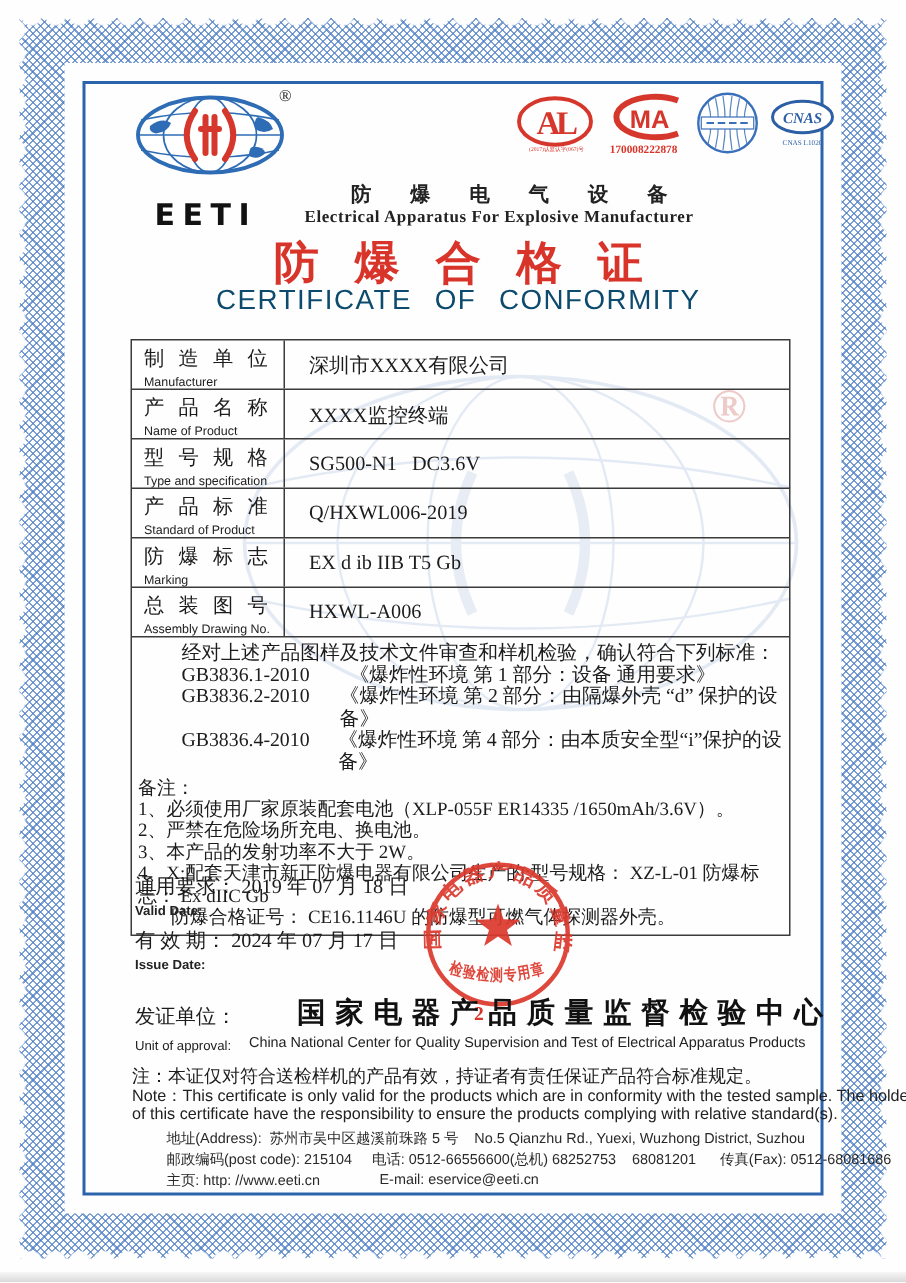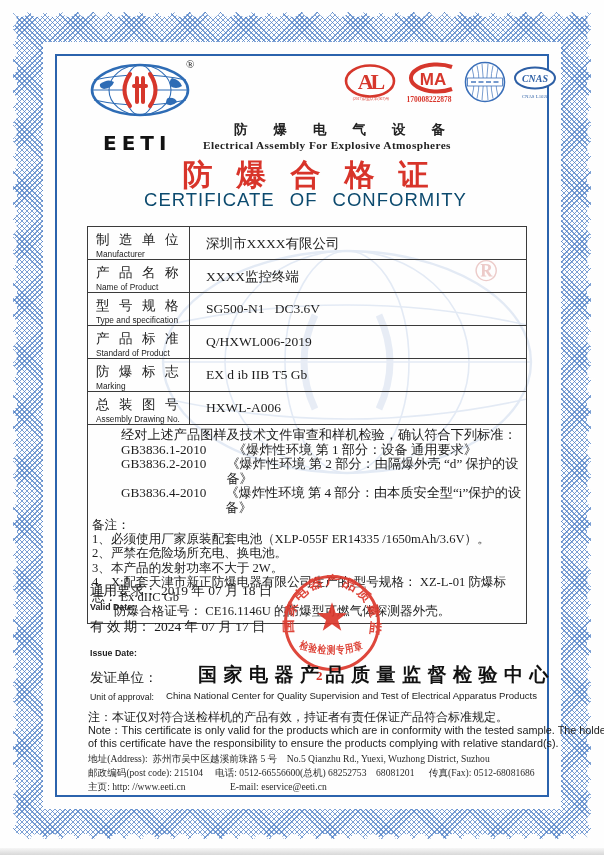--- a/index.html
+++ b/index.html
@@ -53,21 +53,21 @@
   .notes { padding:2px 4px 5px 4px; font-size:12.6px; line-height:14.4px; }
   .note-indent { padding-left:22px; }
 
   
   .d-cn { font-size:13.5px; }
   .d-en { font-family:"Liberation Sans","DejaVu Sans",sans-serif; font-size:8.8px; font-weight:bold; color:#222; }
   .issuer-name { font-size:19px; font-weight:bold; letter-spacing:6.5px; white-space:nowrap; color:#111; }
   .issuer-en { font-family:"Liberation Sans","DejaVu Sans",sans-serif; font-size:9.6px; color:#222; white-space:nowrap; }
   .fn-cn { font-size:12px; }
   .fn-en { font-family:"Liberation Sans","DejaVu Sans",sans-serif; font-size:10.8px; color:#222; white-space:nowrap; }
-  .contact { font-family:Liberation Serif, serif; font-size:9.6px; color:#2a2a2a; white-space:pre; }
+  .contact { font-family:Liberation Sans, sans-serif; font-size:9.6px; color:#2a2a2a; white-space:pre;margin-left:23px; }
 
   .wm-r { font-size:32px; color:rgba(208,122,115,.38); font-weight:bold; }
   .stray2 { color:#d8342a; font-size:13px; font-weight:bold; }
 </style>
 </head>
 <body>
 
 <div class="page">
 
   <div class="gband"></div>
@@ -150,21 +150,21 @@
       </g>
   </svg>
 
   <svg class="abs" style="left:514px; top:66px;" width="42" height="26" viewBox="0 0 42 26">
     <ellipse cx="21" cy="12" rx="20" ry="10.5" fill="#fff" stroke="#2d5fa5" stroke-width="2"></ellipse>
     <text x="21" y="16" text-anchor="middle" font-family="Liberation Serif,serif" font-style="italic" font-weight="bold" font-size="10" fill="#2d5fa5">CNAS</text>
   </svg>
   <div class="abs mark-cap" style="left:506px; top:93px; width:58px; font-size:6px; color:#2d5fa5; transform:scale(.8);">CNAS L1020</div>
 
   <div class="abs cn-sub" style="left:234px; top:121px;">防爆电气设备</div>
-  <div class="abs en-sub" style="left:203px; top:139px;">Electrical Assembly For Explosive Atmospheres</div>
+  <div class="abs en-sub" style="left:203px; top:139px;">Electrical Apparatus For Explosive Manufacturer</div>
   <div class="abs title-cn" style="left:87px; top:155px;">防爆合格证</div>
   <div class="abs title-en" style="left:87px; top:189px;">CERTIFICATE  OF  CONFORMITY</div>
 
 
   <div class="ctable">
     <div class="crow">
       <div class="clabel"><span class="cn">制造单位</span><span class="en">Manufacturer</span></div>
       <div class="cvalue">深圳市XXXX有限公司</div>
     </div>
     <div class="crow">
@@ -211,21 +211,21 @@
       <div>3、本产品的发射功率不大于 2W。</div>
       <div>4、X:配套天津市新正防爆电器有限公司生产的:型号规格： XZ-L-01  防爆标志： Ex dIIC Gb</div>
       <div class="note-indent">防爆合格证号： CE16.1146U  的防爆型可燃气体探测器外壳。</div>
     </div>
   </div>
 
   <div class="abs" style="left:90px; top:582px;">
     <div class="d-cn"><span>通用要求：</span> <span>2019 年 07 月 18 日</span></div>
     <div class="d-en" style="margin-top:2px;">Valid Date:</div>
     <div class="d-cn" style="margin-top:6px;"><span>有 效 期：</span> <span>2024 年 07 月 17 日</span></div>
-    <div class="d-en" style="margin-top:12px;">Issue Date:</div>
+    <div class="d-en" style="margin-top:2px;">Issue Date:</div>
   </div>
 
   <svg class="abs" style="left:279px; top:570px; opacity:.92;" width="106" height="106" viewBox="-53 -53 106 106">
     <defs>
       <path id="arcTop" d="M -38.5 10 A 39.5 39.5 0 1 1 38.5 10" fill="none"></path>
       <path id="arcBot" d="M -33 25 Q 0 36 33 25" fill="none"></path>
     </defs>
     <circle r="46.5" fill="none" stroke="#dc382c" stroke-width="3"></circle>
     <text font-family="Liberation Serif,serif" font-size="12.5" font-weight="bold" fill="#dc382c" letter-spacing="2">
       <textPath href="#arcTop" textLength="226" lengthAdjust="spacingAndGlyphs">国家电器产品质量监督检验中心</textPath>

